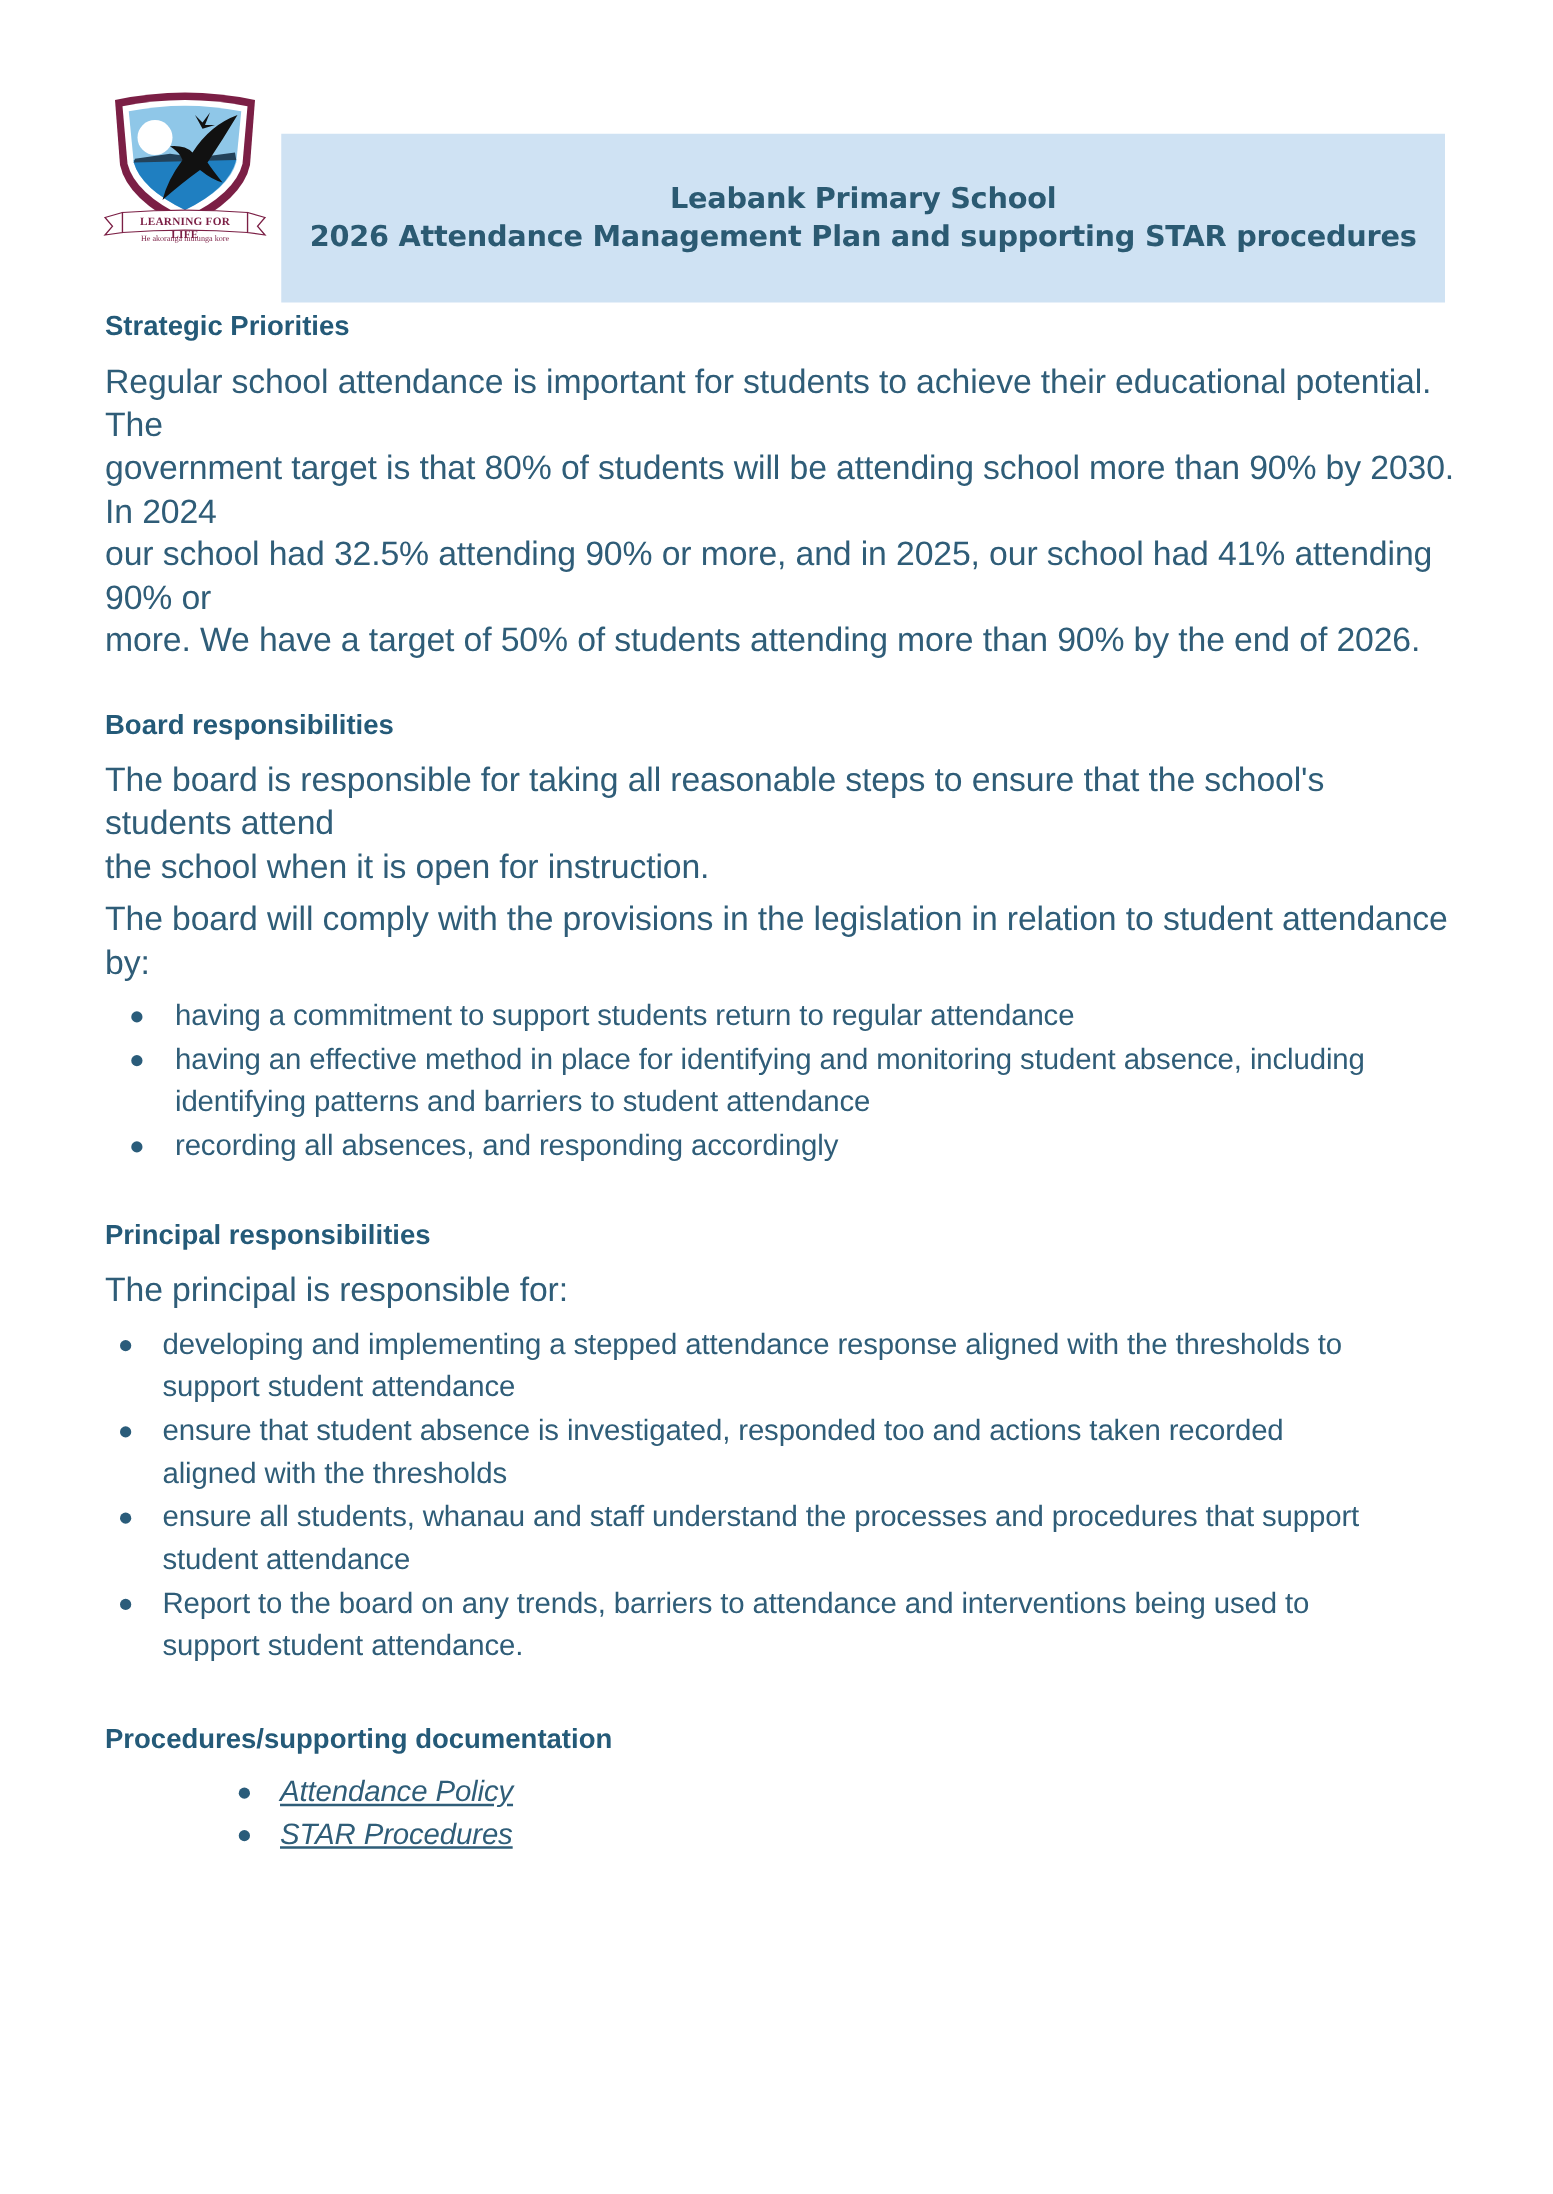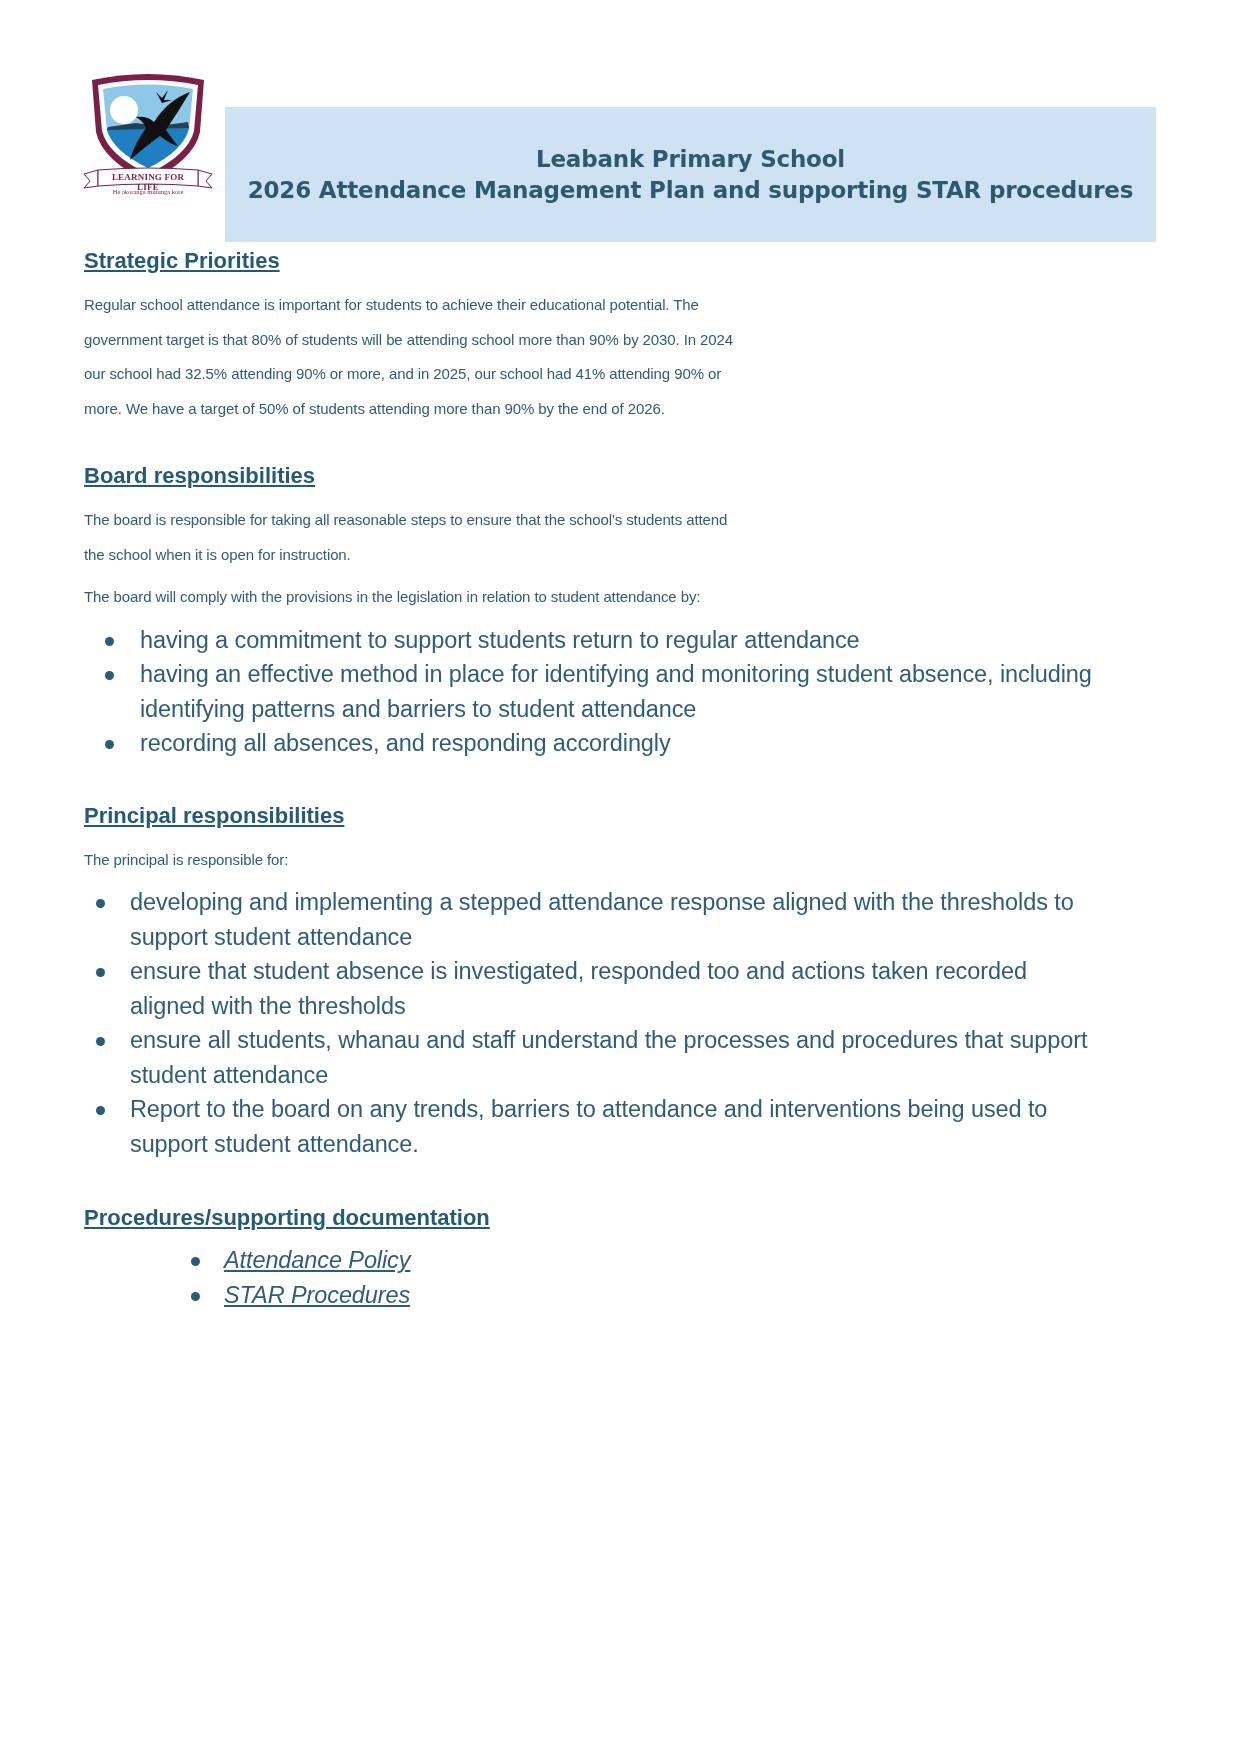--- a/index.html
+++ b/index.html
@@ -56,25 +56,24 @@
       top: 246px;
       width: 1080px;
     }
     .section-heading {
       font-family: "Liberation Sans", sans-serif;
       font-weight: bold;
       font-size: 22px;
       color: #245a78;
       margin: 0;
       line-height: 30px;
-      text-decoration: underline;
     }
     .para {
       font-family: "Liberation Sans", sans-serif;
-      font-size: 15px;
+      font-size: 27px;
       line-height: 34.5px;
       color: #2f5d78;
       margin: 0;
       letter-spacing: -0.1px;
     }
     .bullets {
       list-style: none;
       padding: 0;
       margin: 0;
     }

